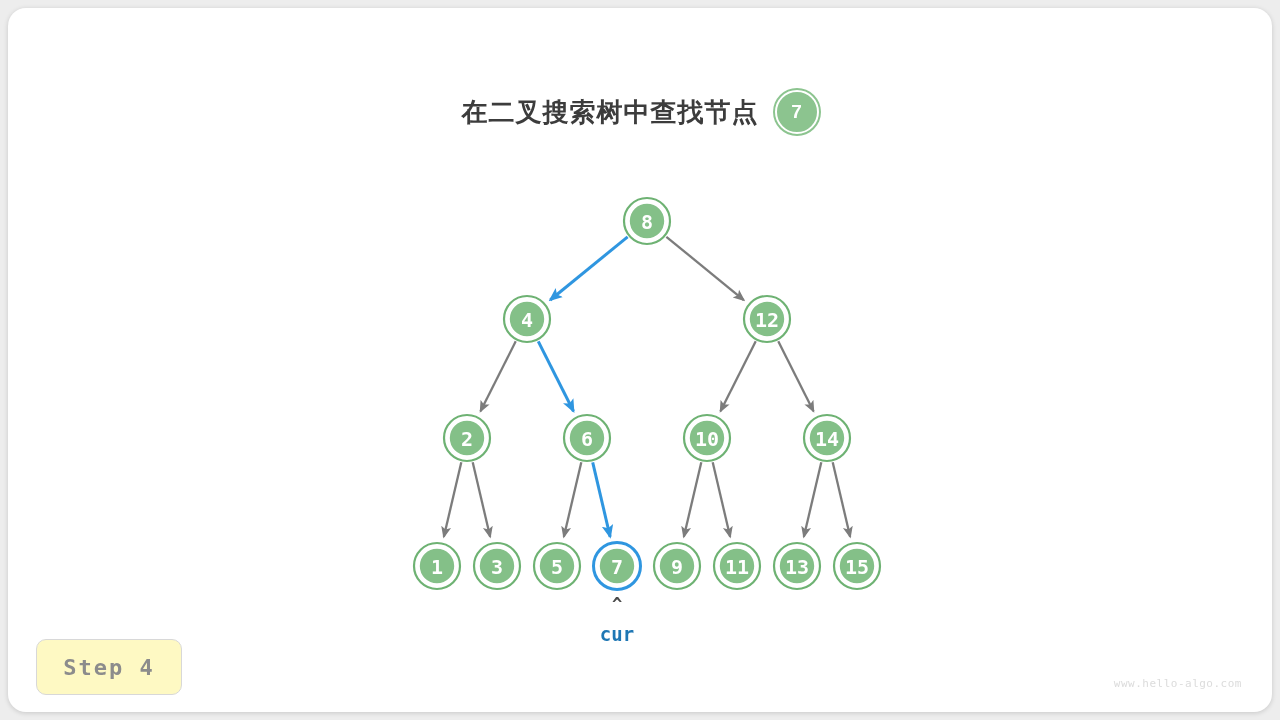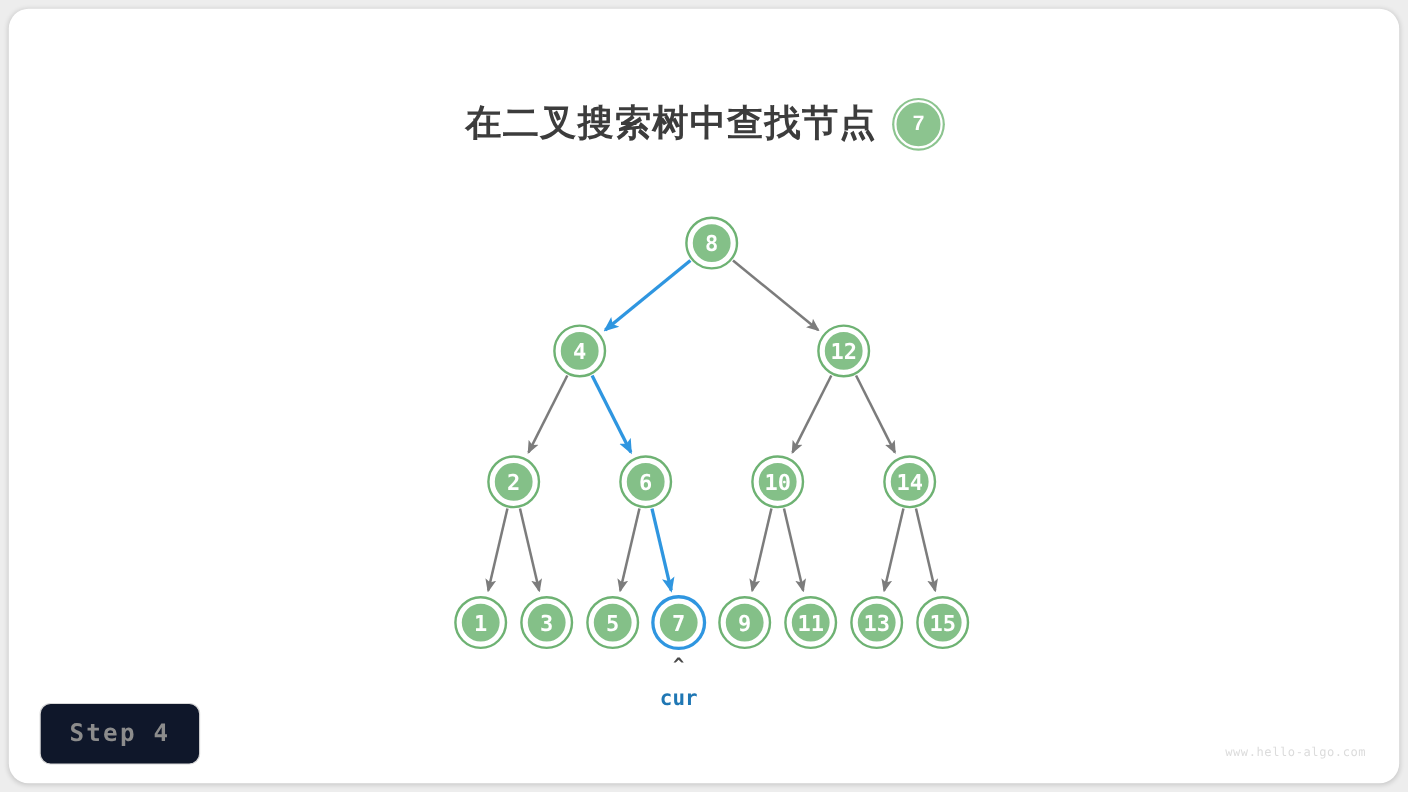--- a/index.html
+++ b/index.html
@@ -25,21 +25,21 @@
     position: absolute;
     left: 0;
     top: 82px;
     width: 1264px;
     display: flex;
     align-items: center;
     justify-content: center;
     gap: 16px;
   }
   #title-text {
-    font-size: 33px;
+    font-size: 26px;
     font-weight: bold;
     color: #3c3c3c;
     letter-spacing: 1px;
     white-space: nowrap;
   }
   .title-node {
     width: 44px;
     height: 44px;
     border-radius: 50%;
     background: #8cc48f;
@@ -106,21 +106,21 @@
     text-anchor: middle;
   }
   #step-badge {
     position: absolute;
     left: 28px;
     top: 631px;
     width: 146px;
     height: 56px;
     border: 1.5px solid #d8d8d8;
     border-radius: 10px;
-    background: #0f172a;
+    background: #fef9c3;
     display: flex;
     align-items: center;
     justify-content: center;
     box-sizing: border-box;
   }
   #step-text {
     font-family: "DejaVu Sans Mono", monospace;
     font-size: 22px;
     font-weight: bold;
     color: #8c8c8c;

